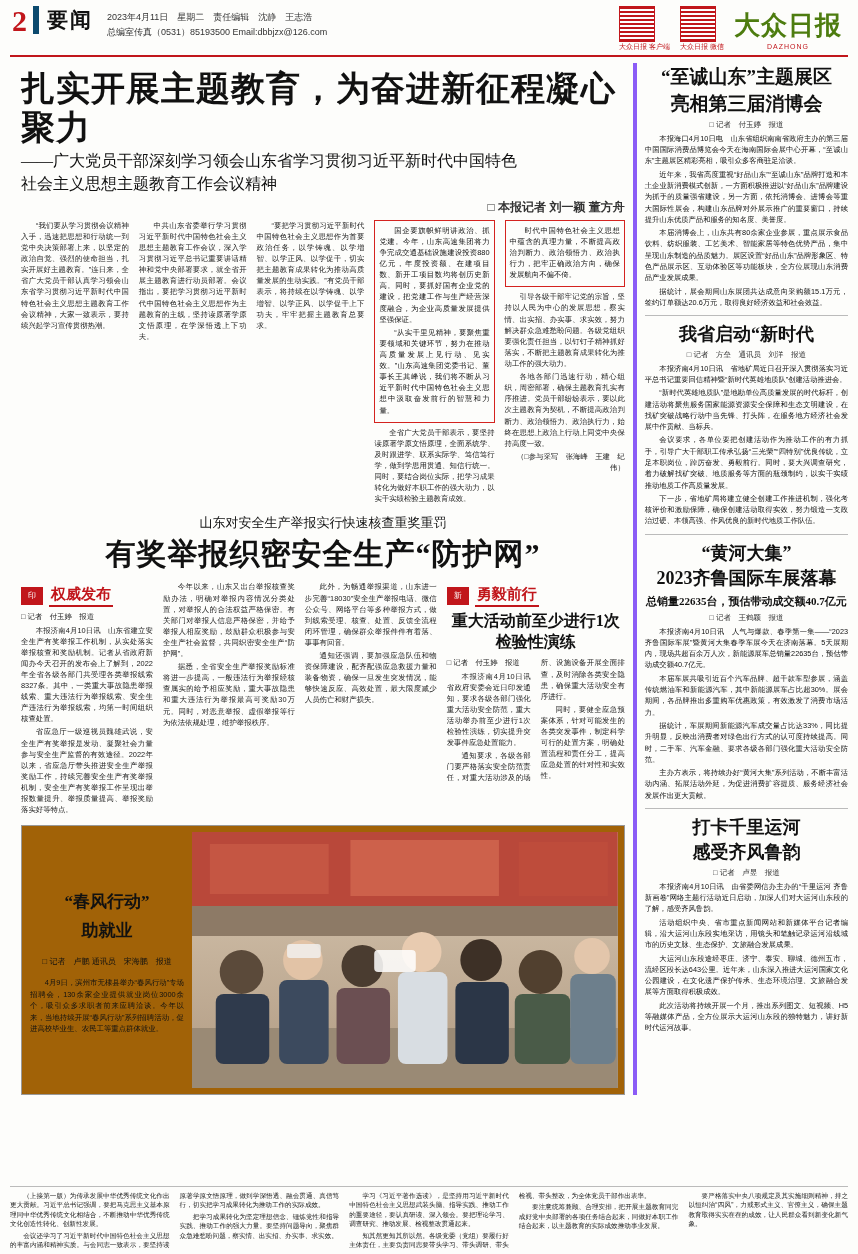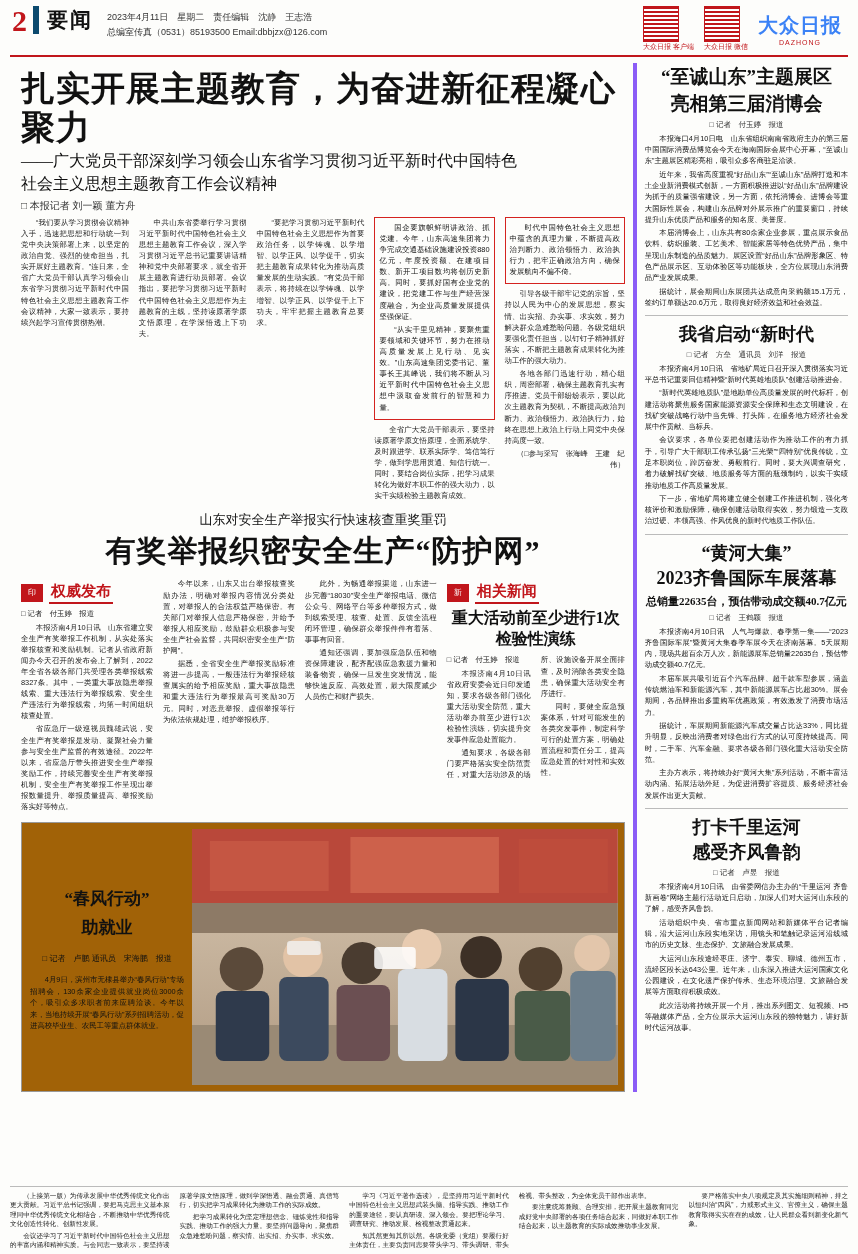--- a/index.html
+++ b/index.html
@@ -18,37 +18,37 @@
   .pagenum{font-size:30px;color:#c1161b;font-weight:bold;line-height:1;padding:0 6px 0 2px;font-family:"Liberation Serif",serif;}
   .secbar{border-left:6px solid #0c4a6e;padding-left:8px;margin-right:14px;}
   .secname{font-size:21px;font-weight:bold;letter-spacing:2px;font-family:"Liberation Serif",serif;}
   .headinfo{font-size:9px;color:#333;line-height:1.7;padding-top:4px;flex:1;}
   .qrwrap{display:flex;align-items:center;gap:10px;padding-right:6px;}
   .qr{width:34px;height:34px;background:
       repeating-linear-gradient(0deg,#c1161b 0 2px,#fff 2px 4px),
       repeating-linear-gradient(90deg,rgba(193,22,27,.8) 0 2px,rgba(255,255,255,0) 2px 4px);
       border:1px solid #c1161b;}
   .qrlabel{font-size:7px;color:#c1161b;text-align:center;line-height:1.2;margin-top:1px;}
-  .logo{font-size:20px;font-weight:bold;color:#3b82f6;font-family:"Liberation Serif",serif;letter-spacing:1px;}
+  .logo{font-size:26px;font-weight:bold;color:#4d7c0f;font-family:"Liberation Serif",serif;letter-spacing:1px;}
   .logosub{font-size:7px;color:#c1161b;letter-spacing:1px;text-align:center;}
 
   
   .body-wrap{display:flex;margin-top:6px;margin-left:11px;}
   .left-col{width:620px;padding-right:8px;box-sizing:border-box;}
   .right-col{width:218px;border-left:4px solid #8b5cf6;padding-left:8px;box-sizing:border-box;}
 
   
   h1.main{
     font-family:"Liberation Serif",serif;
     font-size:34px;font-weight:bold;letter-spacing:1px;
     margin:6px 0 2px;line-height:1.15;color:#111;
   }
   .sub-line{font-size:16px;font-family:"Liberation Serif",serif;line-height:1.35;margin:2px 0;}
   .sub-line2{font-size:16px;font-family:"Liberation Serif",serif;line-height:1.35;margin:0 0 4px;}
-  .byline{font-size:10px;text-align:left;color:#333;margin:4px 0 4px;}
+  .byline{font-size:12px;text-align:right;color:#333;margin:4px 0 4px;font-weight:bold;}
 
   
   .cols{column-gap:10px;font-size:7.4px;line-height:1.5;text-align:justify;color:#1a1a1a;}
   .cols p{margin:0 0 2px;text-indent:2em;}
   .c5{column-count:5;}
   .c3{column-count:3;}
   .c2{column-count:2;}
 
   .boxed{border:1.6px solid #d4231f;padding:4px;margin:0 0 4px;font-size:7.4px;line-height:1.5;text-align:justify;}
   .boxed p{margin:0 0 2px;text-indent:2em;}
@@ -181,21 +181,21 @@
         </div>
         <div style="flex:1;">
           <div class="cols">
             <p>此外，为畅通举报渠道，山东进一步完善“18030”安全生产举报电话、微信公众号、网络平台等多种举报方式，做到线索受理、核查、处置、反馈全流程闭环管理，确保群众举报件件有着落、事事有回音。</p>
             <p>通知还强调，要加强应急队伍和物资保障建设，配齐配强应急救援力量和装备物资，确保一旦发生突发情况，能够快速反应、高效处置，最大限度减少人员伤亡和财产损失。</p>
           </div>
         </div>
         <div style="flex:1.35;">
           <div class="stamp-row">
             <div class="stamp-mark">新</div>
-            <div class="redstamp">相关新闻</div>
+            <div class="redstamp">勇毅前行</div>
           </div>
           <div class="mini-head">重大活动前至少进行1次检验性演练</div>
           <div class="cols c2">
             <p style="text-indent:0">□ 记者　付玉婷　报道</p>
             <p>本报济南4月10日讯　省政府安委会近日印发通知，要求各级各部门强化重大活动安全防范，重大活动举办前至少进行1次检验性演练，切实提升突发事件应急处置能力。</p>
             <p>通知要求，各级各部门要严格落实安全防范责任，对重大活动涉及的场所、设施设备开展全面排查，及时消除各类安全隐患，确保重大活动安全有序进行。</p>
             <p>同时，要健全应急预案体系，针对可能发生的各类突发事件，制定科学可行的处置方案，明确处置流程和责任分工，提高应急处置的针对性和实效性。</p>
           </div>
         </div>
       </div>

